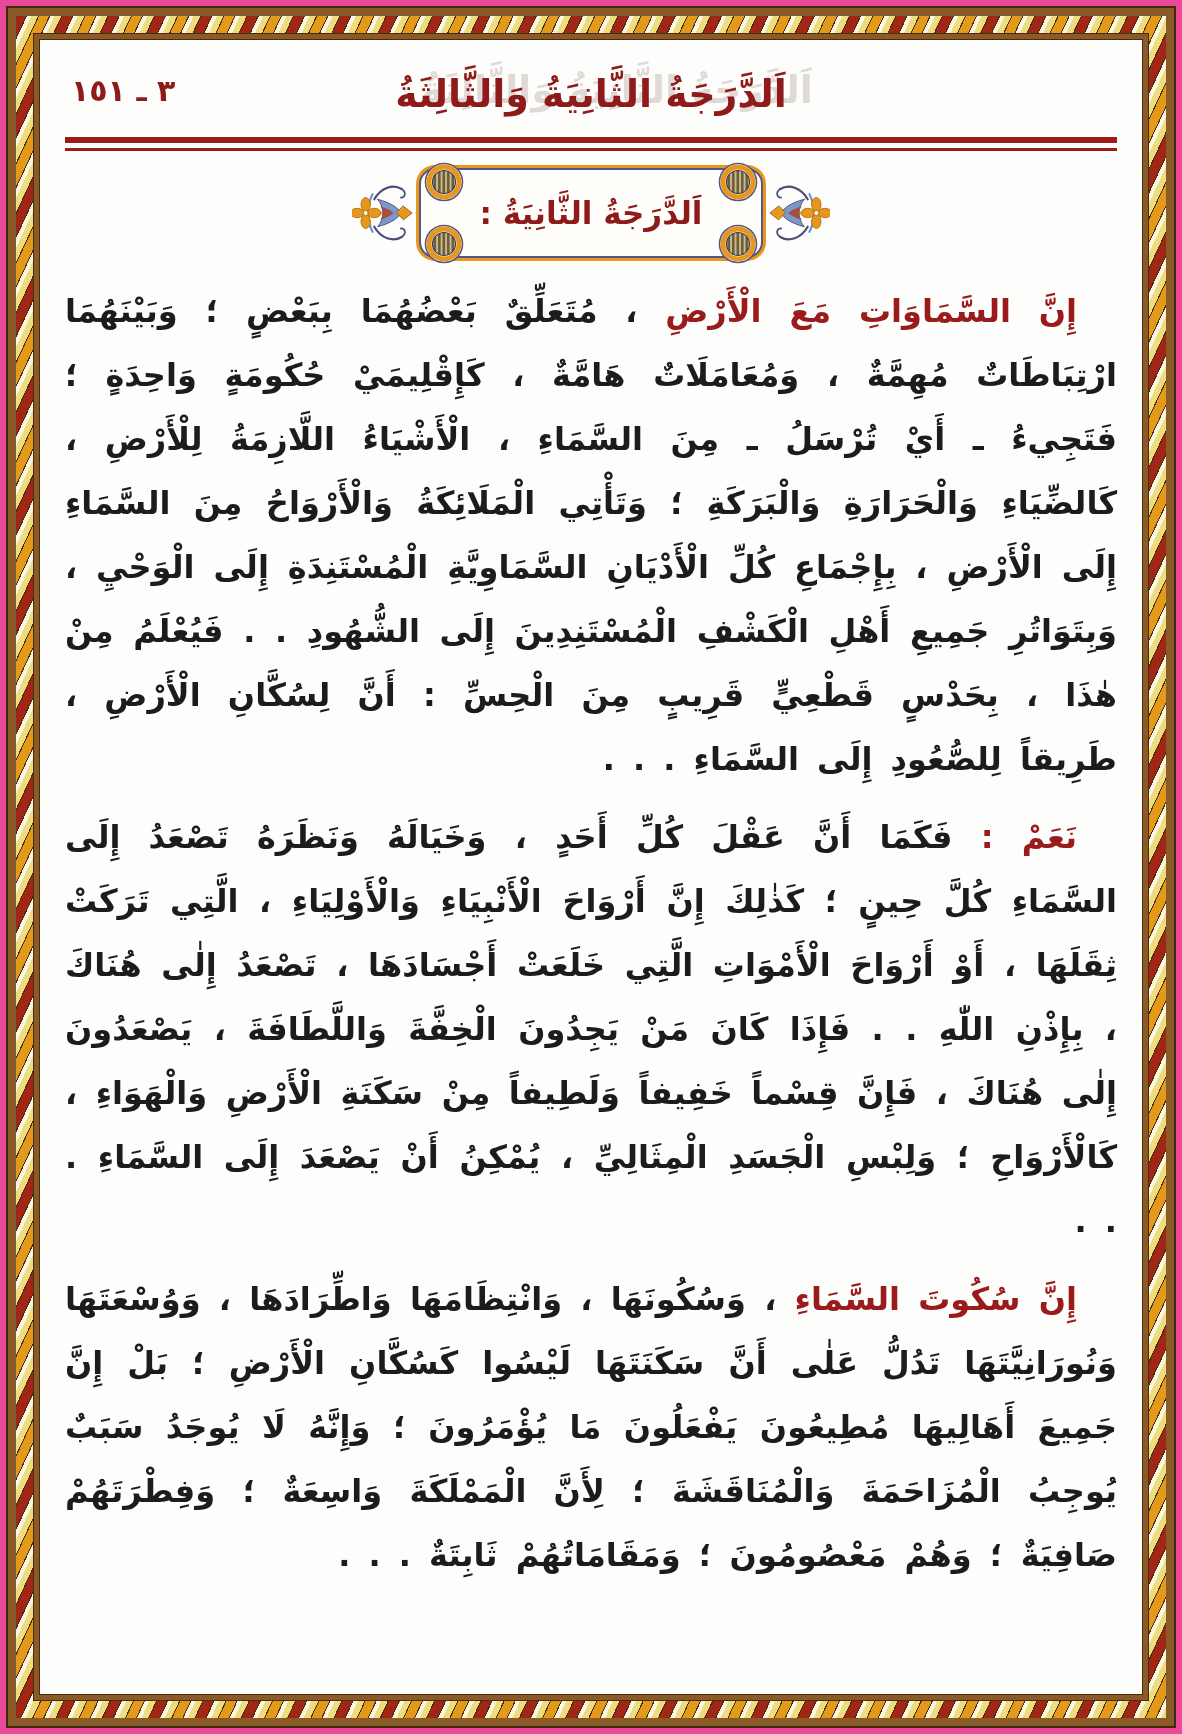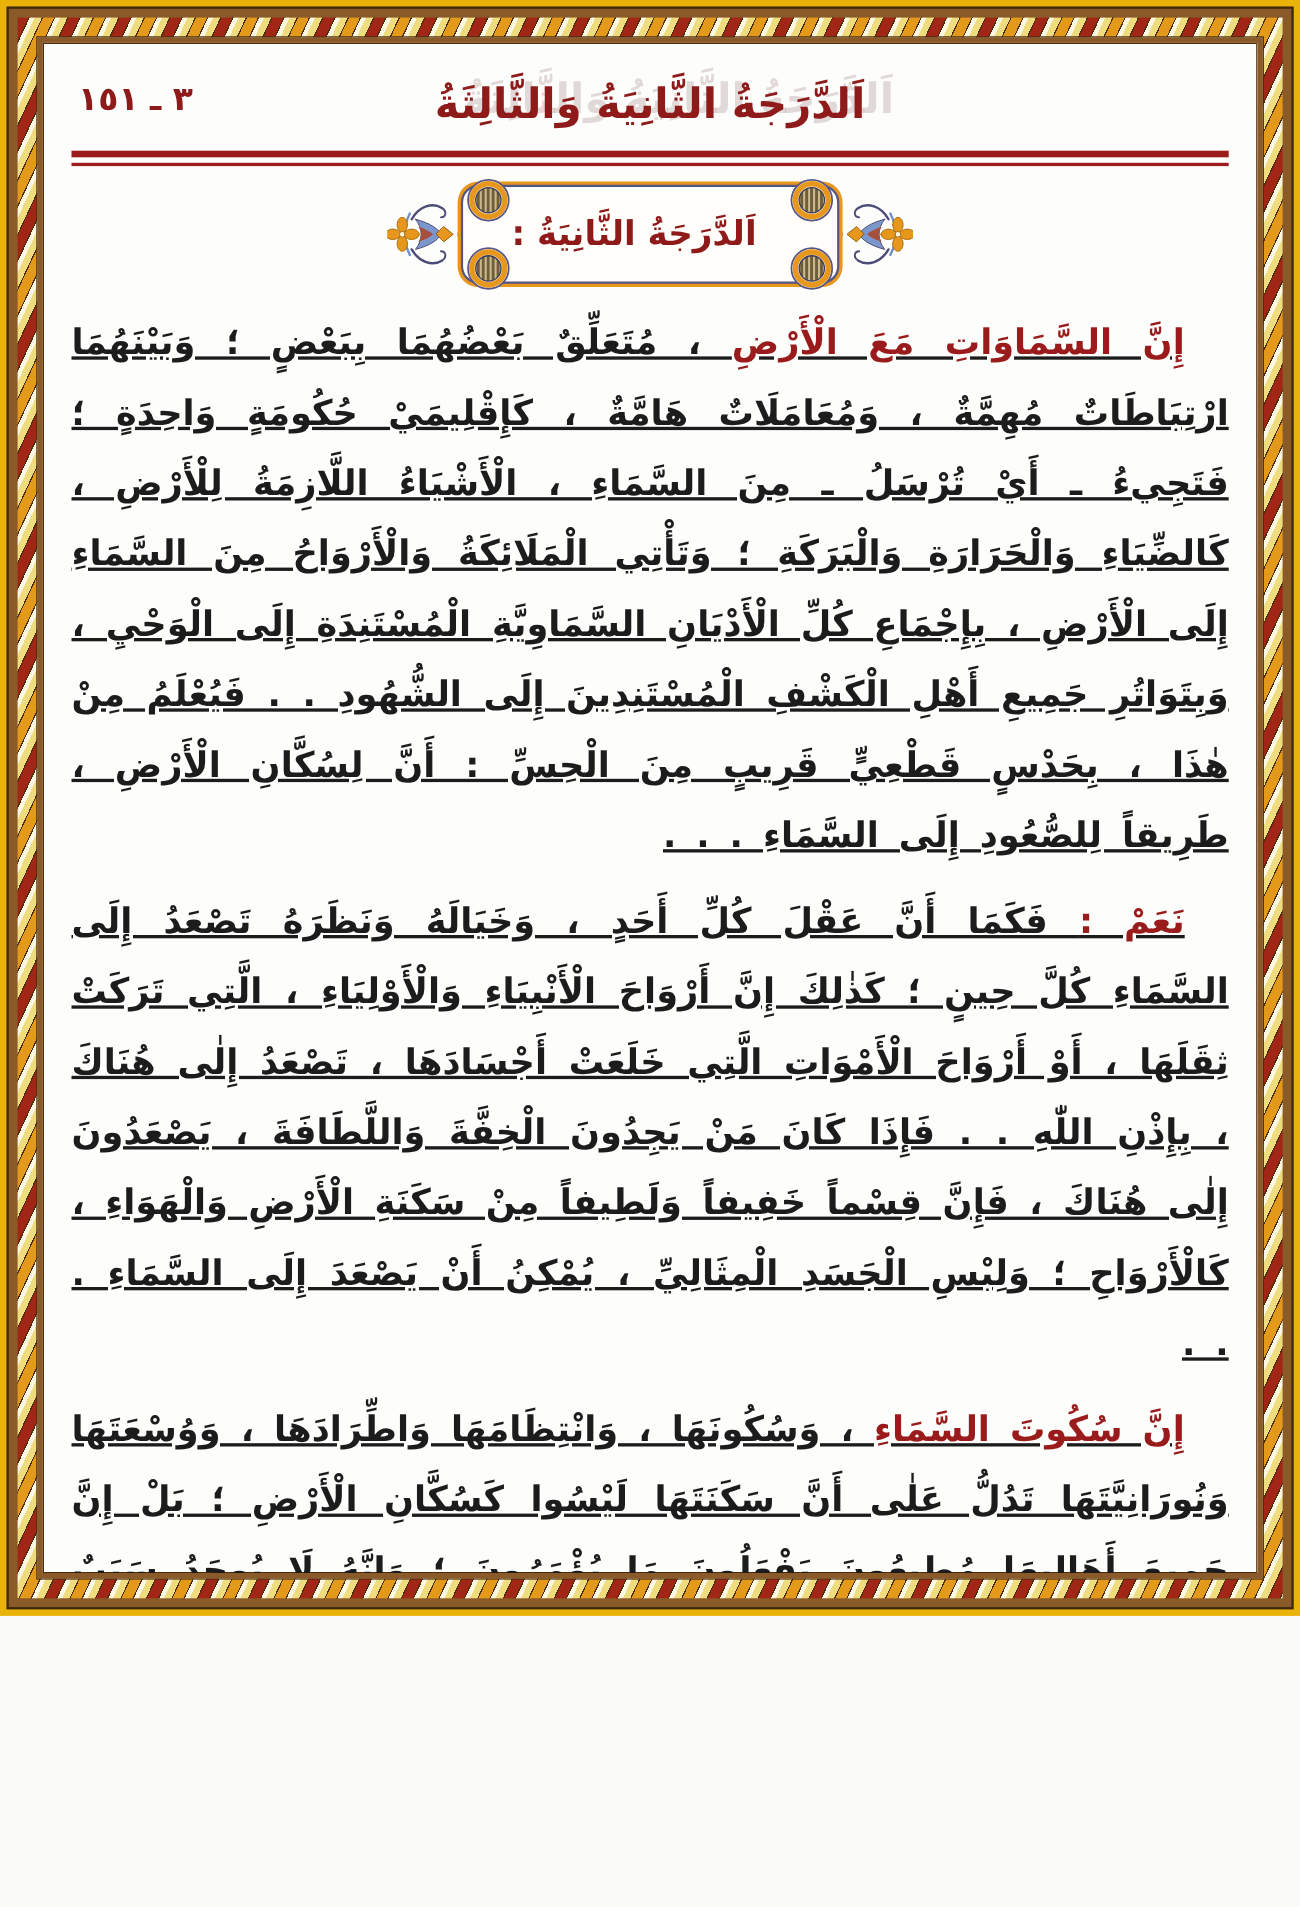--- a/index.html
+++ b/index.html
@@ -2,21 +2,21 @@
 <html lang="ar" dir="rtl"><head>
 <meta charset="utf-8">
 <style>
   html, body { margin:0; padding:0; }
   body {
     width:1182px; height:1734px;
     background:#fbfbfa;
     font-family:"DejaVu Sans", sans-serif;
     overflow:hidden;
   }
-  .page { position:relative; width:1182px; height:1469px; background:#eab308; }
+  .page { position:relative; width:1182px; height:1734px; background:#ec4899; }
 
   
   .frame {
     position:absolute; inset:6px;
     background:#8a5a28;
     border:2px solid #3f2a0e;
     padding:8px;
     box-sizing:border-box;
   }
   .chain {
@@ -73,42 +73,41 @@
   }
   .orn { width:72px; height:92px; margin:0 -5px; flex:0 0 auto; }
   .orn-left  { transform:scaleX(-1); }
   .cartouche {
     position:relative; flex:0 0 auto;
     width:340px; height:86px;
     background:#fffefa;
     border:2px solid #565686;
     box-shadow:0 0 0 3px #e8971d;
     border-radius:16px;
-    display:flex; align-items:center; justify-content:flex-end;
+    display:flex; align-items:center; justify-content:center;
   }
   .corner { position:absolute; width:40px; height:40px; }
   .c-tl { left:3px;  top:-8px; }
   .c-bl { left:3px;  bottom:-8px; }
   .c-tr { right:3px; top:-8px; }
   .c-br { right:3px; bottom:-8px; }
   .banner-label {
     font-size:31px; font-weight:bold; color:#8e1a1a;
     white-space:nowrap; padding:0 44px;
   }
 
   
   .body-text { margin-top:4px; }
   .para {
     font-size:32px; font-weight:bold; color:#1c1c1c;
     line-height:64px;
     text-align:justify;
     text-indent:40px;
     word-spacing:7px;
     margin:14px 0;
-    text-decoration:underline;
   }
   .lead { color:#9a1b1b; }
   .hidden-defs { position:absolute; width:0; height:0; overflow:hidden; }
 </style>
 </head>
 <body>
 
 <svg class="hidden-defs" aria-hidden="true">
   <defs>
     <clipPath id="cc">

